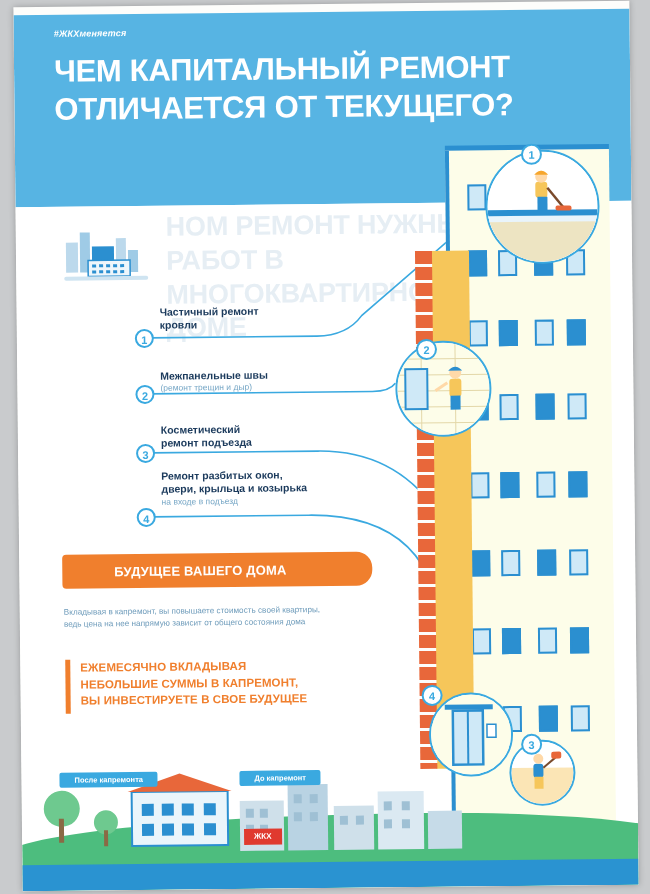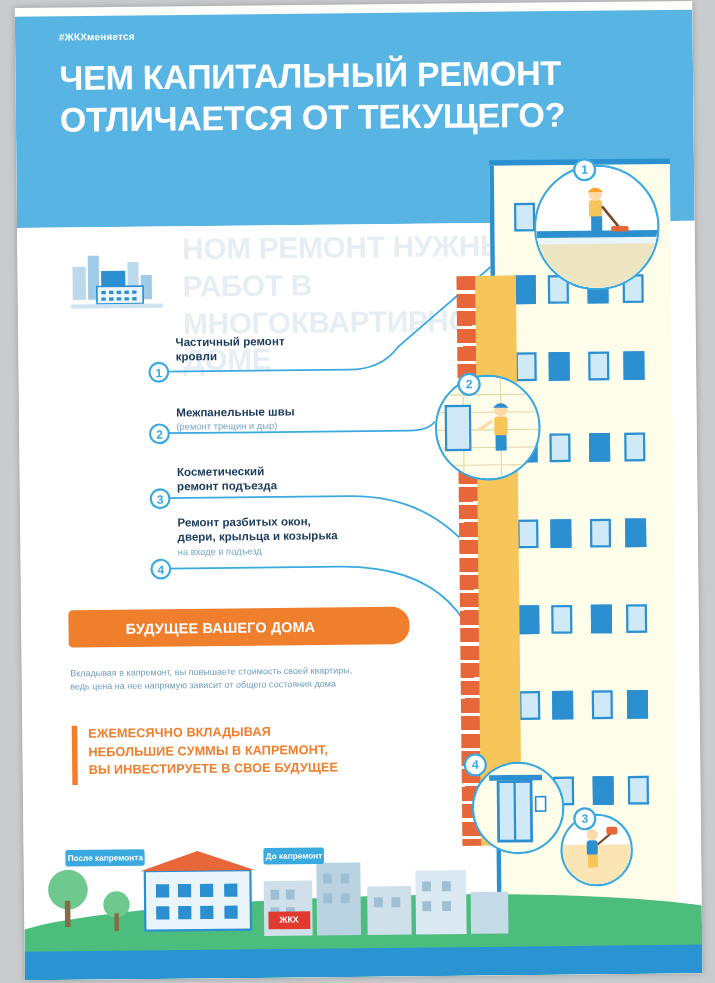--- a/index.html
+++ b/index.html
@@ -42,20 +42,21 @@
     width: 100%;
     height: 192px;
     background: #57b4e3;
   }
   .hashtag {
     position: absolute;
     left: 40px;
     top: 14px;
     font-size: 9px;
     font-weight: bold;
+    font-style: italic;
     color: #ffffff;
     letter-spacing: 0.2px;
   }
   .title {
     position: absolute;
     left: 40px;
     top: 38px;
     width: 470px;
     color: #ffffff;
     font-size: 31px;
@@ -208,21 +209,21 @@
     width: 700px;
     height: 26px;
     background: #2a93d1;
   }
   .tag {
     position: absolute;
     font-size: 7.5px;
     font-weight: bold;
     color: #ffffff;
     background: #3aa9e0;
-    padding: 3px 2px;
+    padding: 3px 15px;
     border-radius: 2px;
     white-space: nowrap;
   }
 
   
   .building {
     position: absolute;
     left: 430px;
     top: 148px;
     width: 160px;

